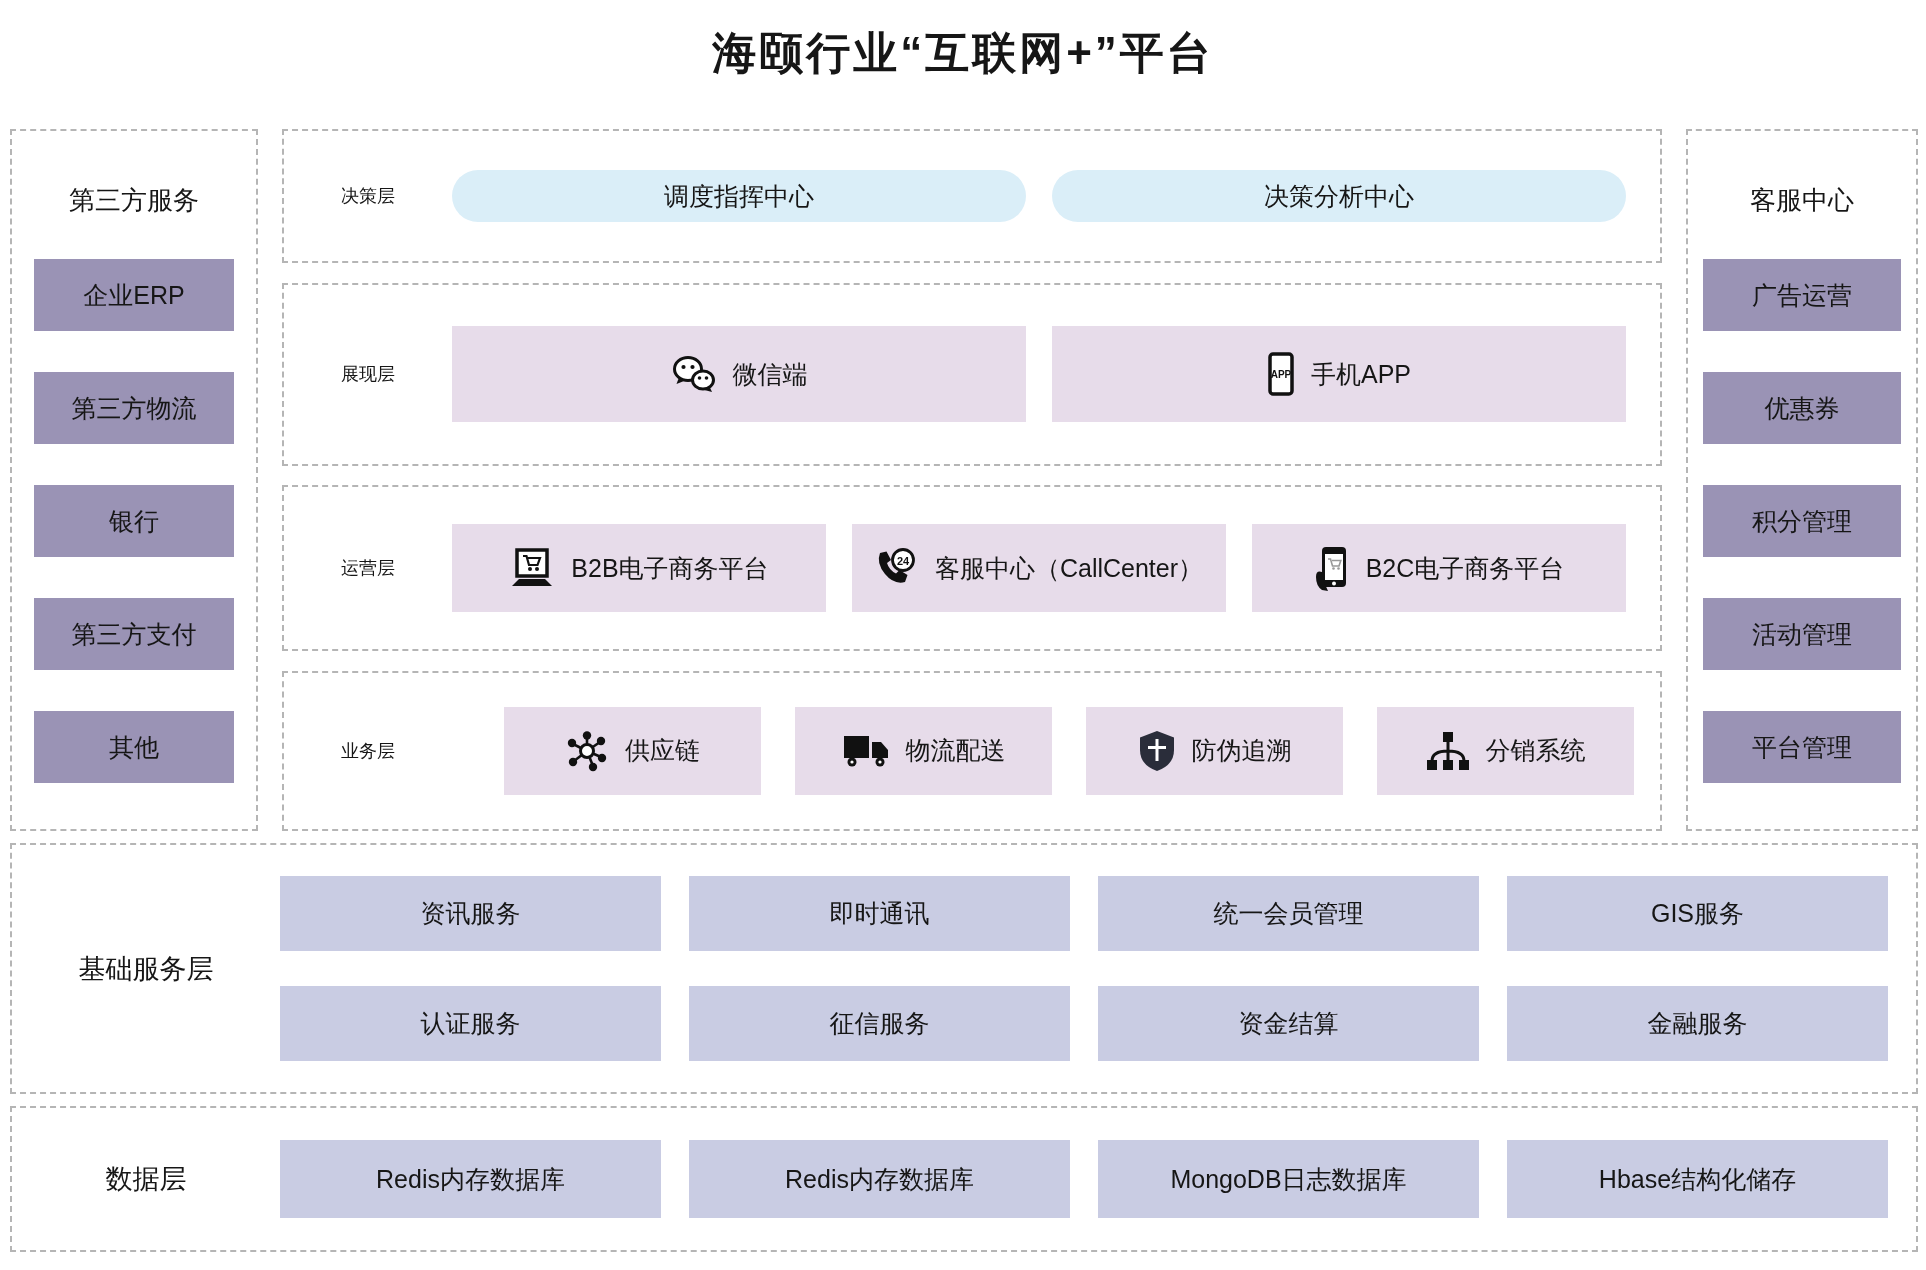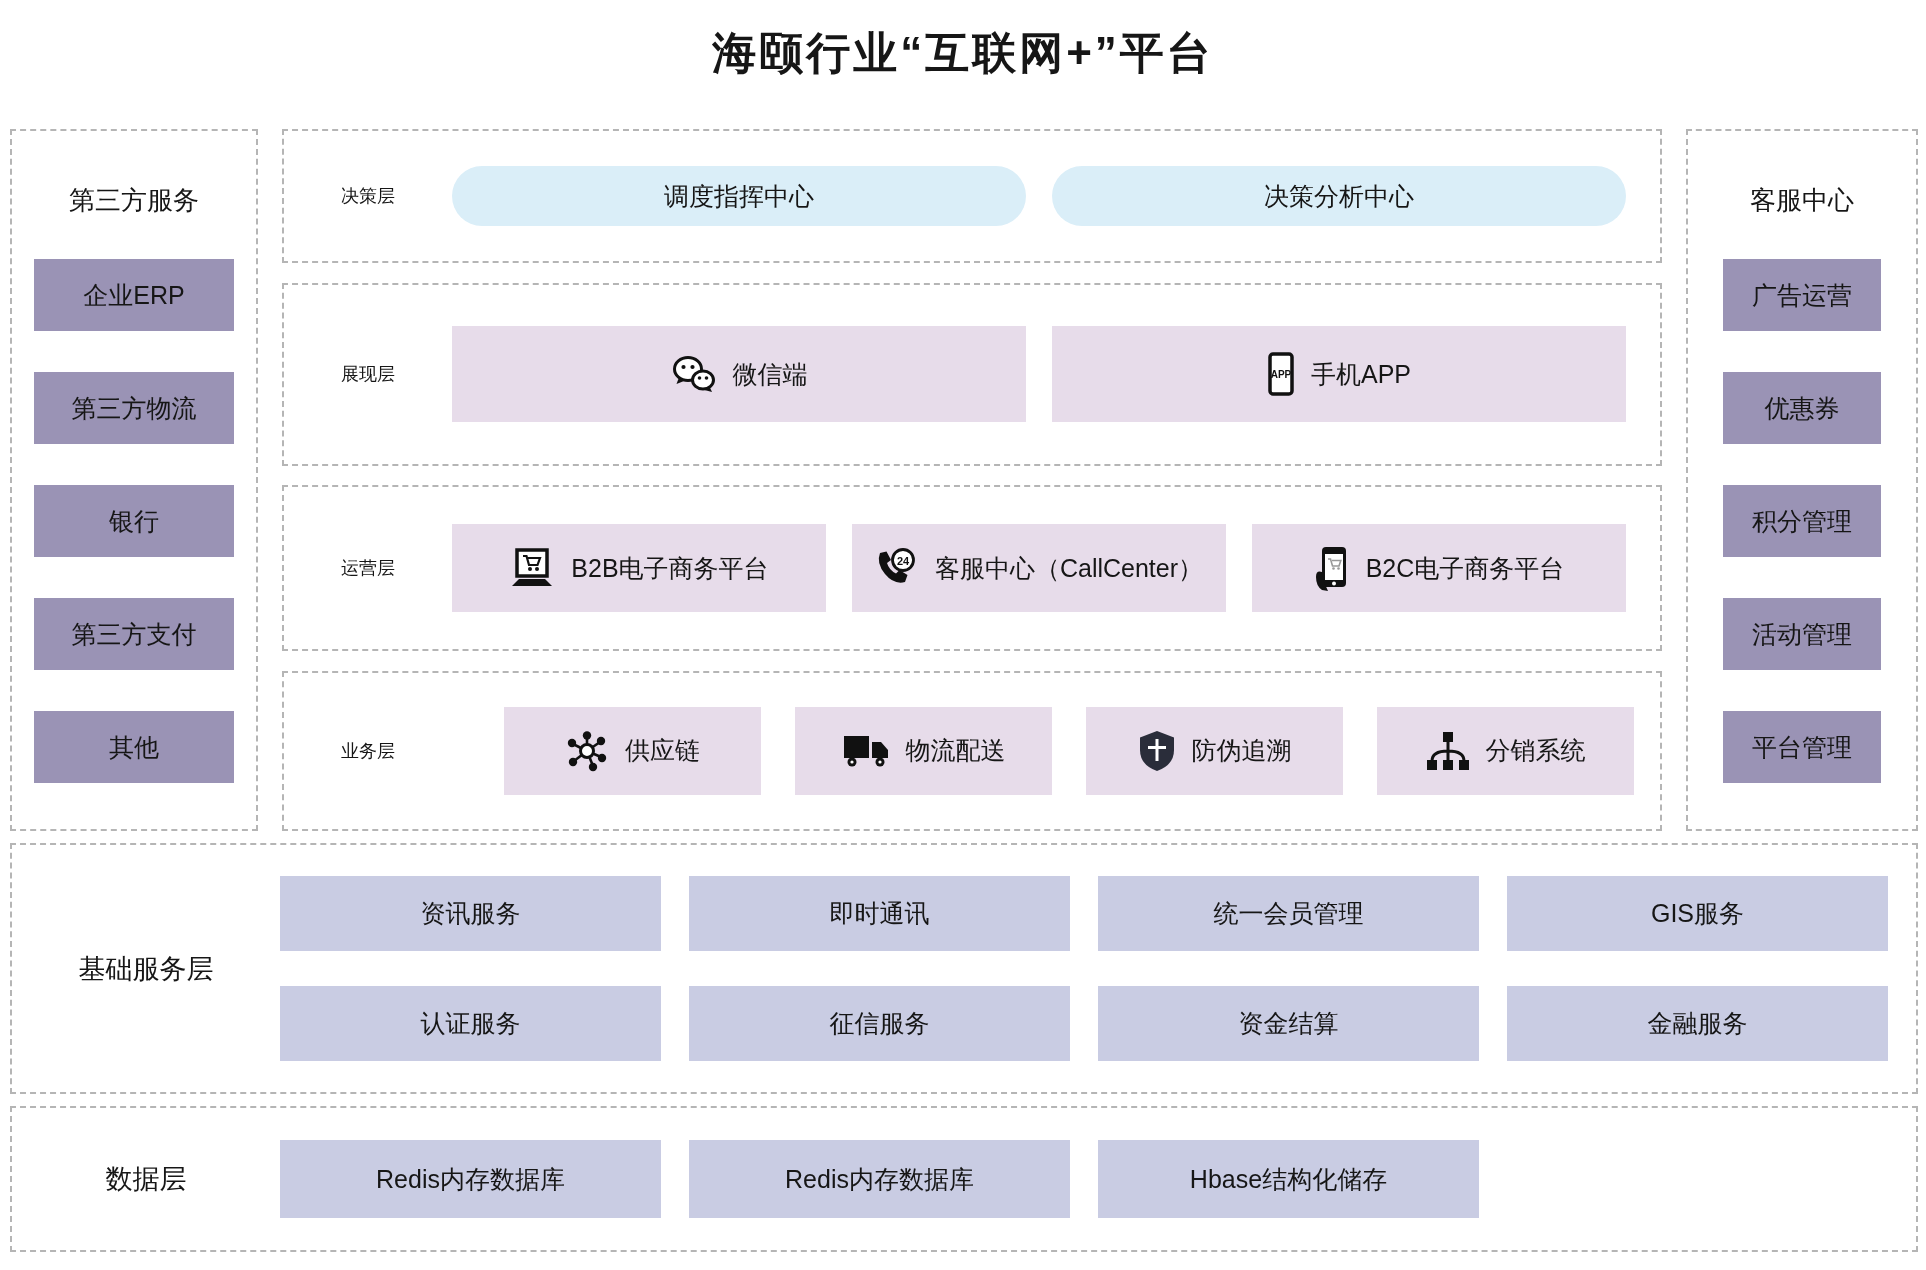--- a/index.html
+++ b/index.html
@@ -12,29 +12,29 @@
 
   .main { display:flex; margin:0 8px 0 10px; gap:24px; height:702px; }
 
   .panel { border:2px dashed #b5b5b5; }
 
   .side-panel { width:248px; display:flex; flex-direction:column; align-items:center; flex-shrink:0; }
   .side-panel.right { width:232px; }
   .side-title { margin-top:52px; font-size:26px; color:#161616; }
   .sbox { width:200px; height:72px; margin-top:41px; background:#9a93b5;
     display:flex; align-items:center; justify-content:center; font-size:25px; color:#161616; }
-  .side-panel.right .sbox { width:158px; }
+  .side-panel.right .sbox { width:198px; }
 
   .center-col { flex:1; display:flex; flex-direction:column; justify-content:space-between; }
   .layer-panel { display:flex; align-items:center; }
   .layer-label { width:168px; text-align:center; font-size:18px; flex-shrink:0; color:#161616; }
   .layer-boxes { flex:1; display:flex; gap:26px; margin-right:34px; }
   .lbox { flex:1; display:flex; align-items:center; justify-content:center; gap:16px; font-size:25px; color:#161616; }
   .decision { height:134px; }
-  .decision .lbox { height:60px; background:#daeef8;border-radius:31px; }
+  .decision .lbox { height:52px; background:#daeef8;border-radius:31px; }
   .presentation { height:183px; }
   .presentation .lbox { height:96px; background:#e7dcea; }
   .operation { height:166px; }
   .operation .lbox { height:88px; background:#e7dcea; }
   .business { height:160px;gap:44px; }
   .business .layer-boxes { gap:34px; margin-right:26px; margin-left:8px; }
   .business .lbox { height:88px; background:#e7dcea; }
 
   .icon { display:flex; align-items:center; flex-shrink:0; }
 
@@ -232,15 +232,16 @@
     <div class="bbox">资金结算</div>
     <div class="bbox">金融服务</div>
   </div>
 </div>
 
 <div class="panel bottom-panel data-panel">
   <div class="bottom-label">数据层</div>
   <div class="bottom-grid">
     <div class="bbox">Redis内存数据库</div>
     <div class="bbox">Redis内存数据库</div>
+    <div class="bbox">MongoDB日志数据库</div>
     <div class="bbox">Hbase结构化储存</div>
   </div>
 </div>
 
 </body></html>

